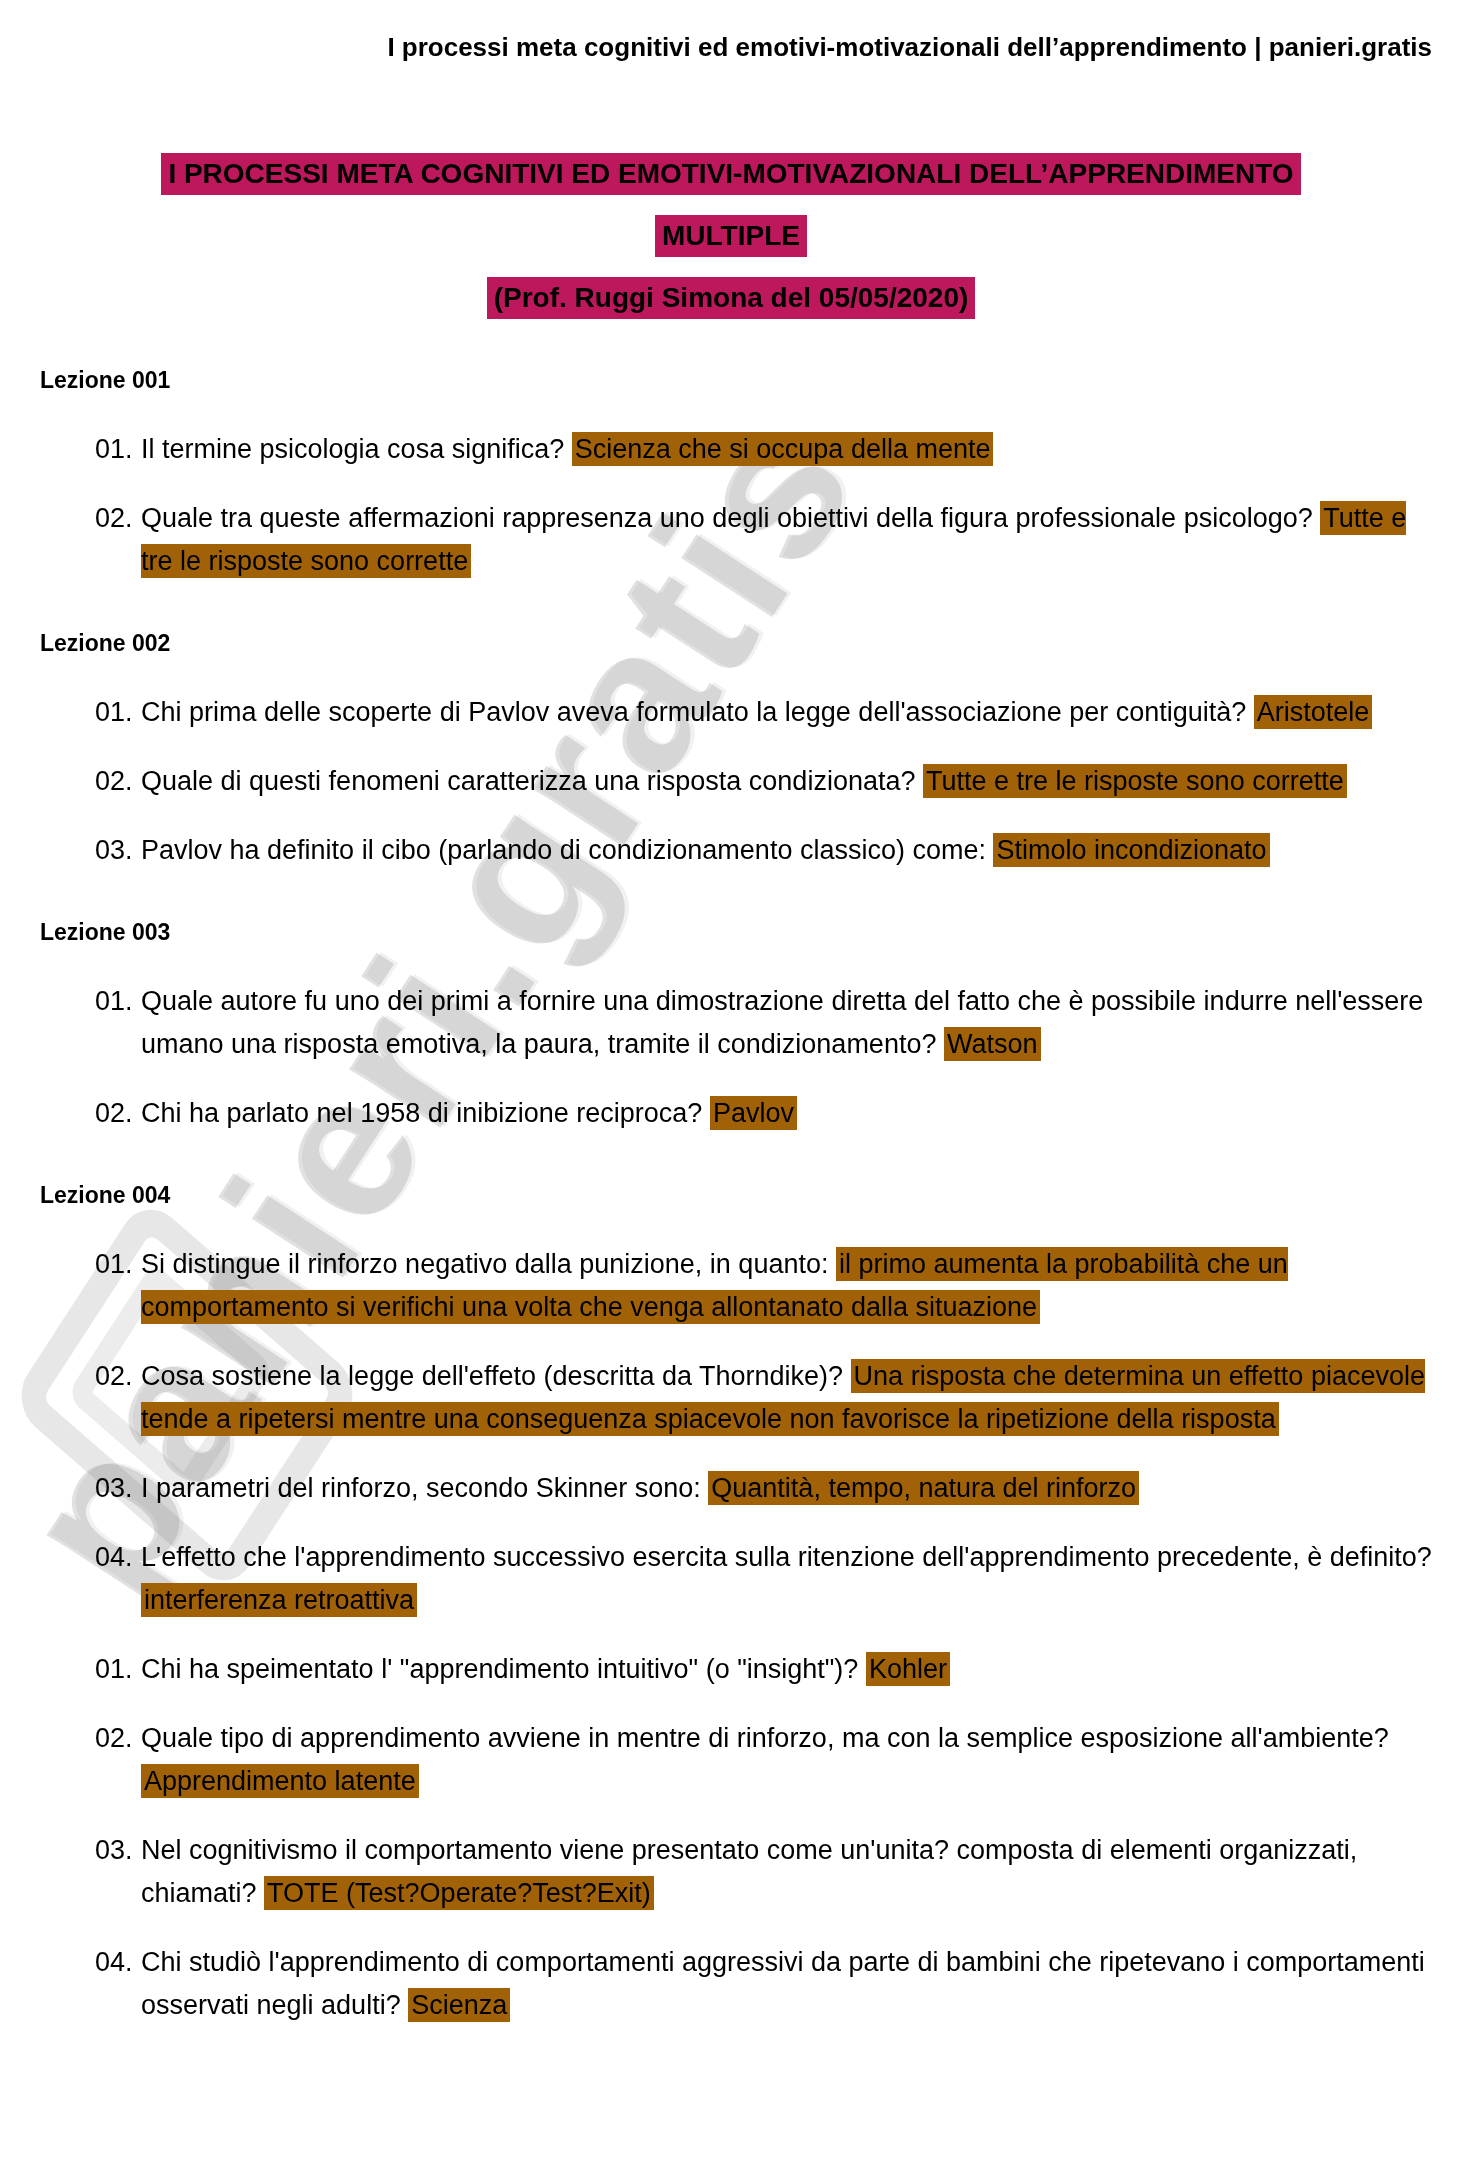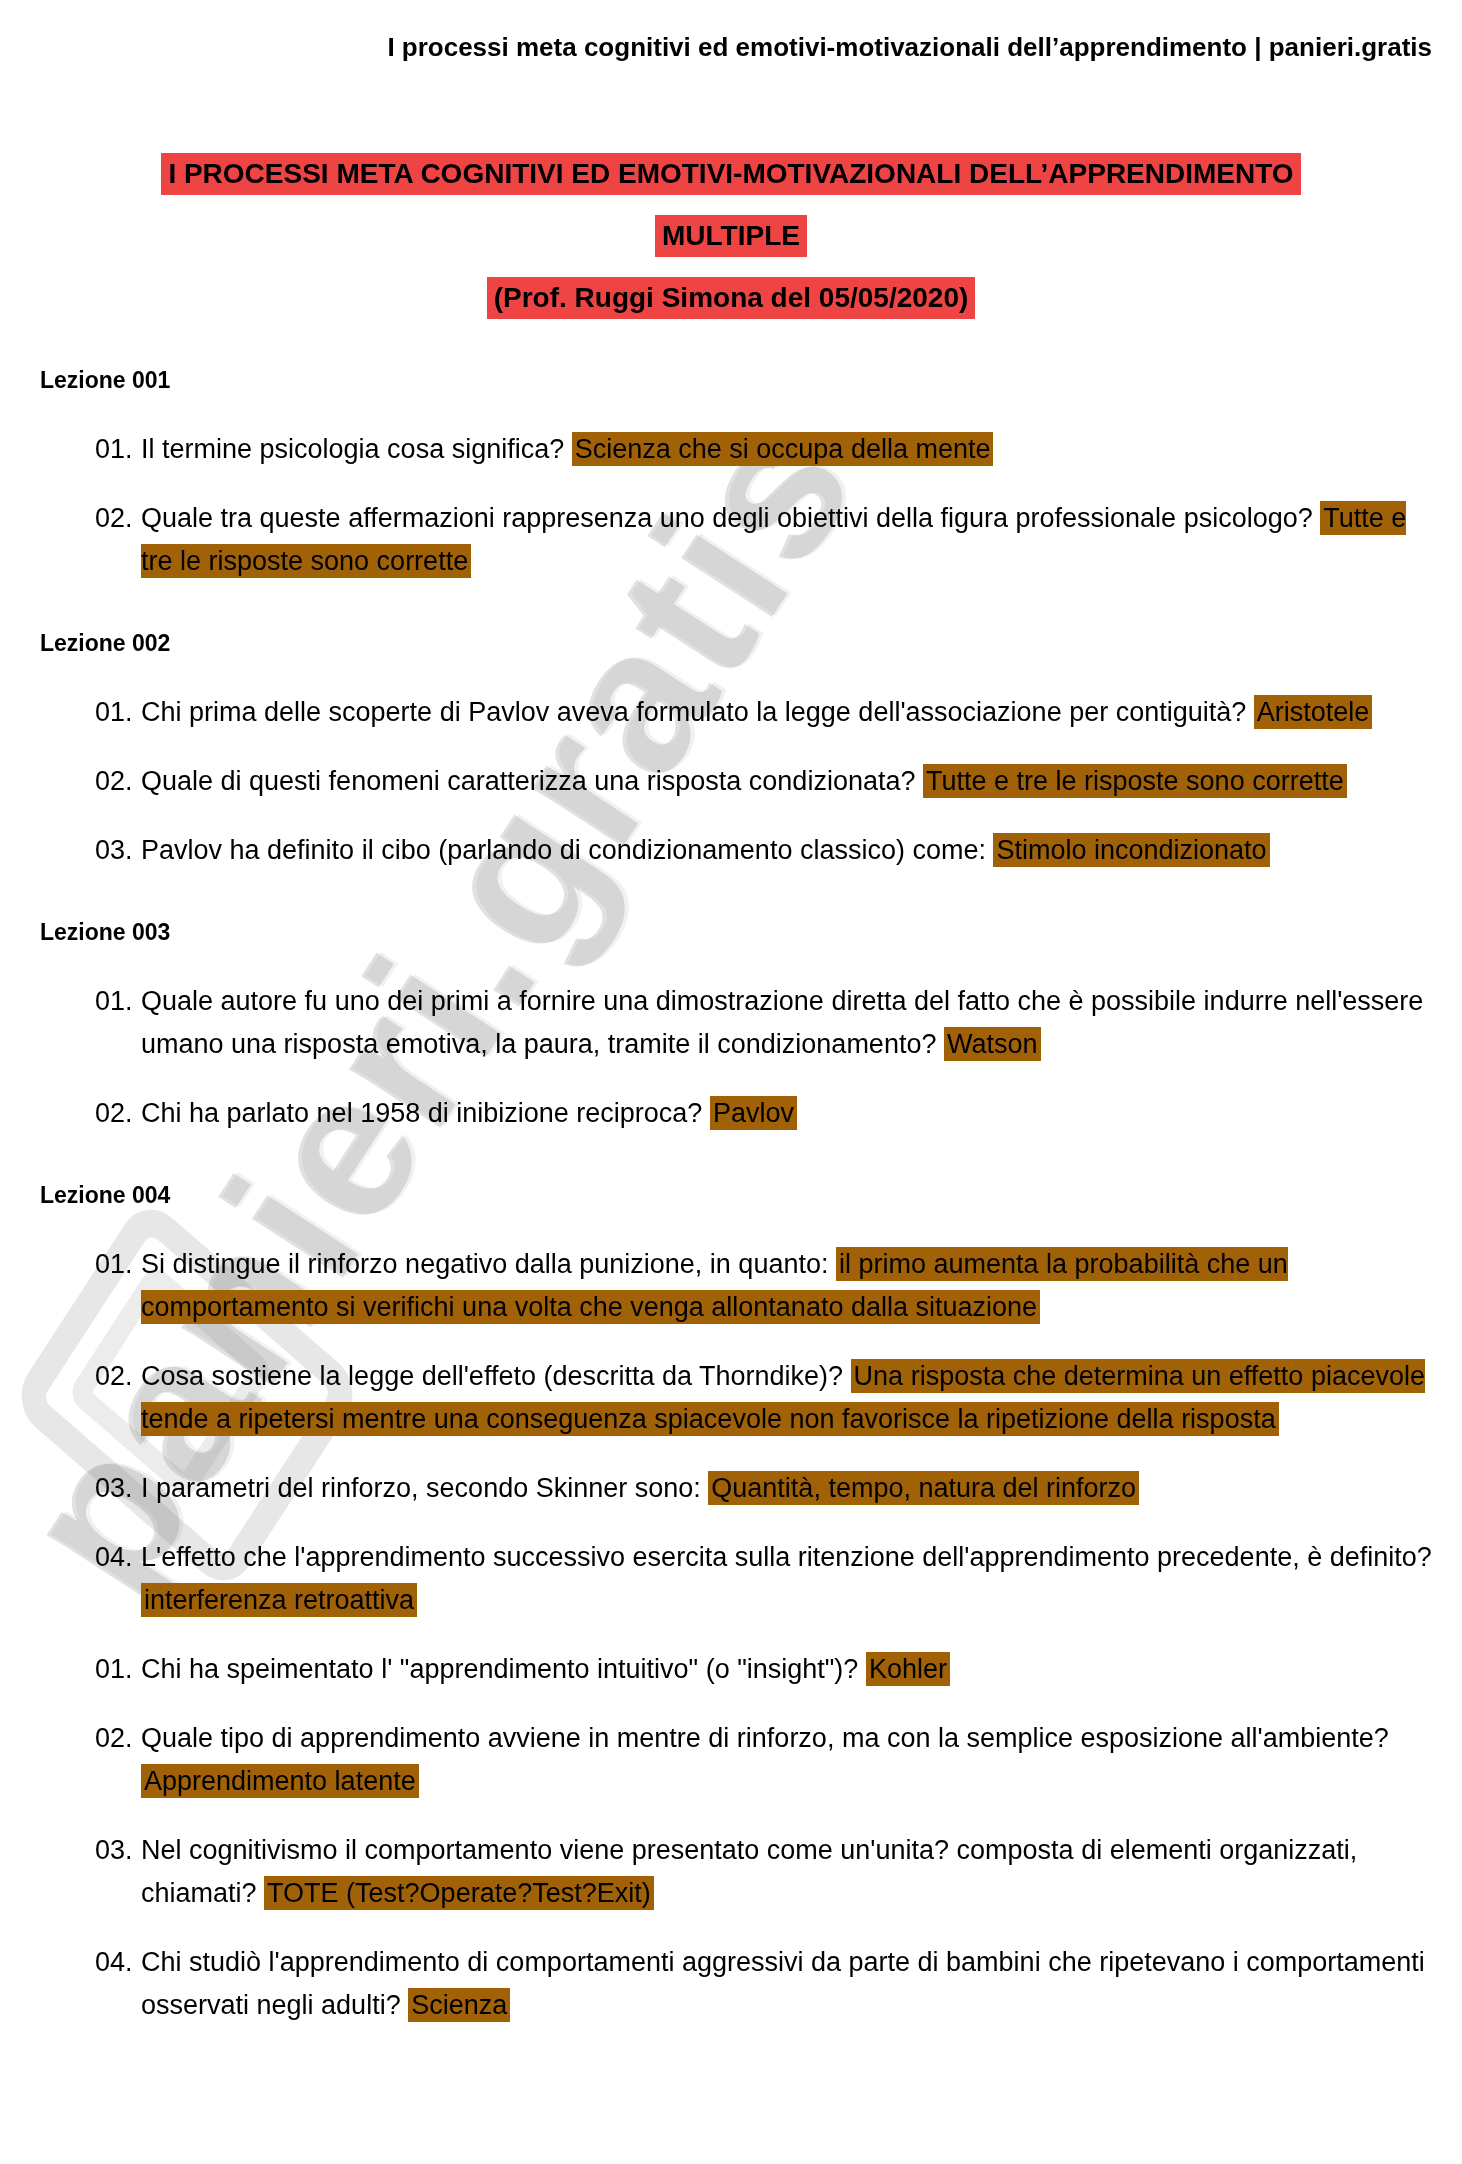--- a/index.html
+++ b/index.html
@@ -67,21 +67,21 @@
     font-size: 26px;
   }
 
   .title-block { margin-top: 84px; text-align: center; }
   .title-line { margin-bottom: 19px; }
   .title-line .hl {
     display: inline-block;
     font-weight: bold;
     font-size: 28px;
     line-height: 40px;
-    background: #ef4444;
+    background: #be185d;
     padding: 1px 7px;
   }
 
   .lessons { padding: 0 30px 0 40px; }
 
   .lesson-title {
     font-size: 23px;
     font-weight: bold;
     margin: 39px 0 0 0;
     line-height: 43px;

